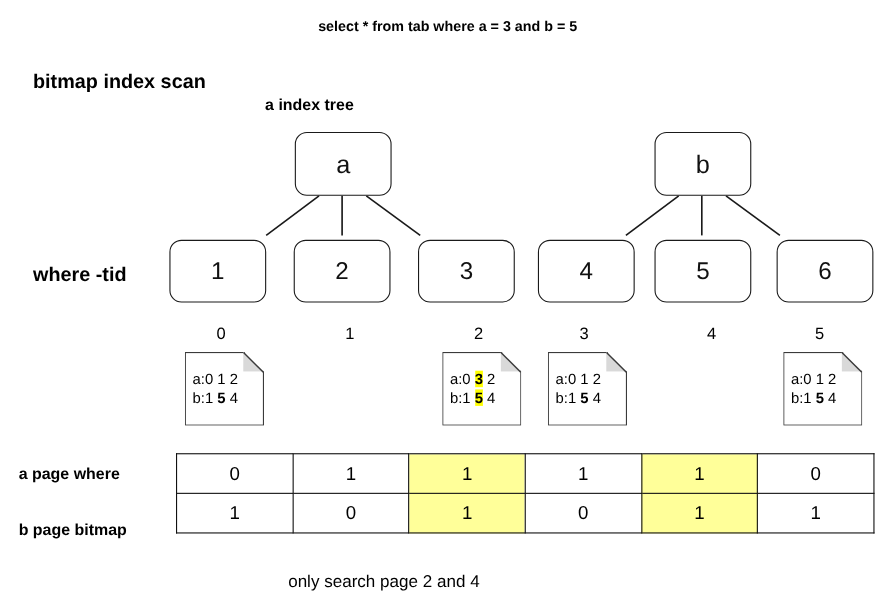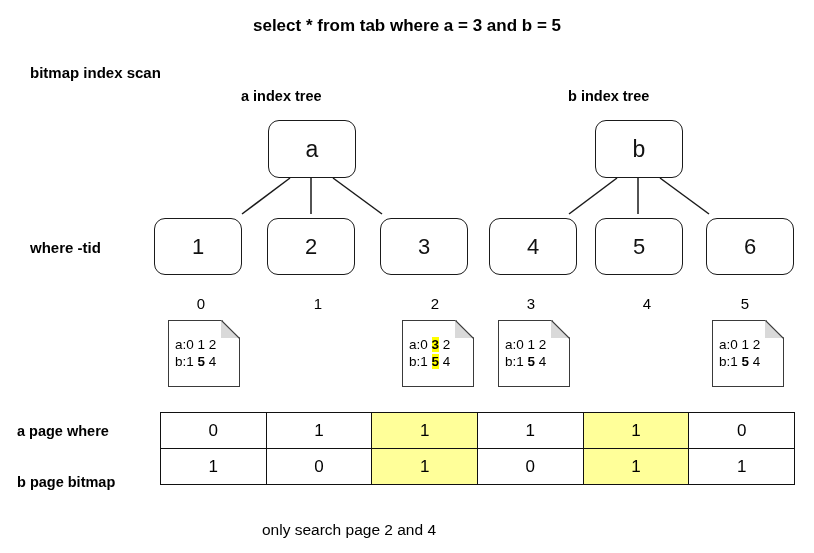--- a/index.html
+++ b/index.html
@@ -12,27 +12,27 @@
     position:relative;
   }
   #stage{position:absolute;left:0;top:0;width:814px;height:553px;}
 
   .abs{position:absolute;}
 
   
   .title{
     left:0;top:16px;width:814px;
     text-align:center;
-    font-size:17px;font-weight:bold;
+    font-size:13px;font-weight:bold;
     letter-spacing:0px;
   }
 
   
   .sec-label{
-    font-size:15px;font-weight:bold;
+    font-size:18px;font-weight:bold;
     white-space:nowrap;
   }
 
   
   .tree-caption{
     font-size:14.5px;font-weight:bold;
     white-space:nowrap;
   }
 
   
@@ -123,21 +123,20 @@
 <div id="stage">
 
   <div class="abs title">select * from tab where a = 3 and b = 5</div>
 
   <div class="abs sec-label" style="left:30px;top:64px;">bitmap index scan</div>
   <div class="abs sec-label" style="left:30px;top:239px;">where -tid</div>
   <div class="abs row-label" style="left:17px;top:423px;">a page where</div>
   <div class="abs row-label" style="left:17px;top:474px;">b page bitmap</div>
 
   <div class="abs tree-caption" style="left:241px;top:88px;width:140px;">a index tree</div>
-  <div class="abs tree-caption" style="left:568px;top:88px;width:140px;">b index tree</div>
 
   <svg class="abs connectors" viewBox="0 0 814 553">
 
     <line x1="290" y1="178" x2="242" y2="214" stroke="#1a1a1a" stroke-width="1.5"></line>
     <line x1="311" y1="178" x2="311" y2="214" stroke="#1a1a1a" stroke-width="1.5"></line>
     <line x1="333" y1="178" x2="382" y2="214" stroke="#1a1a1a" stroke-width="1.5"></line>
 
     <line x1="617" y1="178" x2="569" y2="214" stroke="#1a1a1a" stroke-width="1.5"></line>
     <line x1="638" y1="178" x2="638" y2="214" stroke="#1a1a1a" stroke-width="1.5"></line>
     <line x1="660" y1="178" x2="709" y2="214" stroke="#1a1a1a" stroke-width="1.5"></line>

